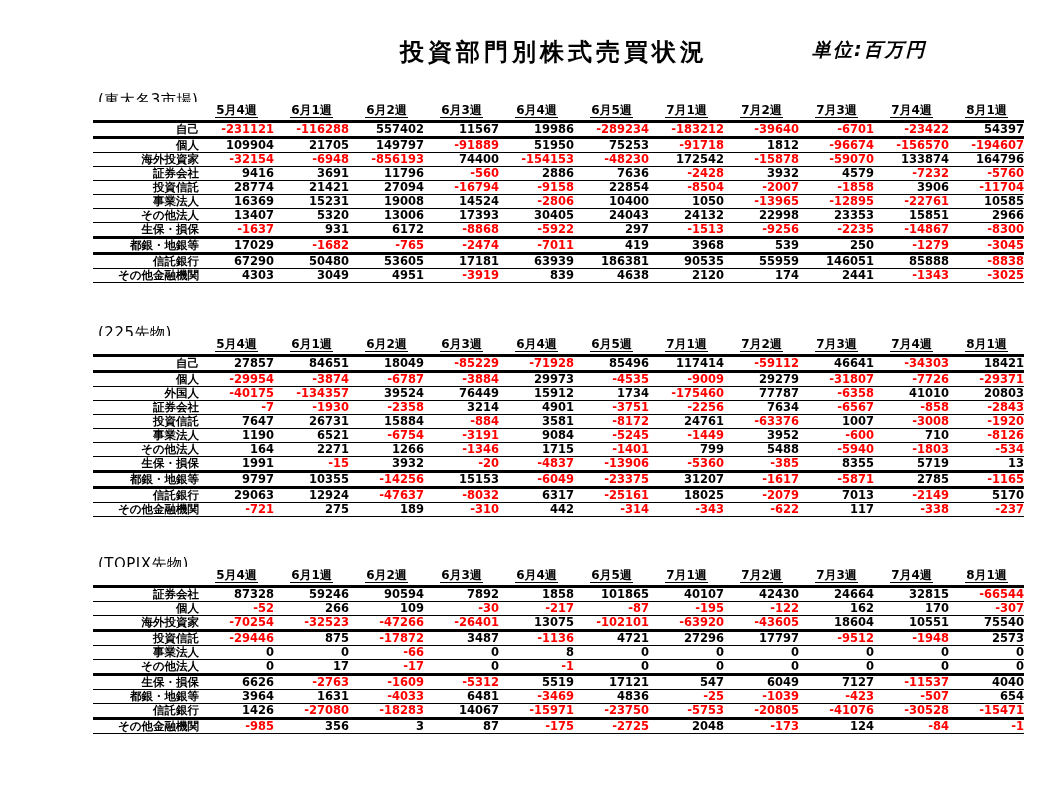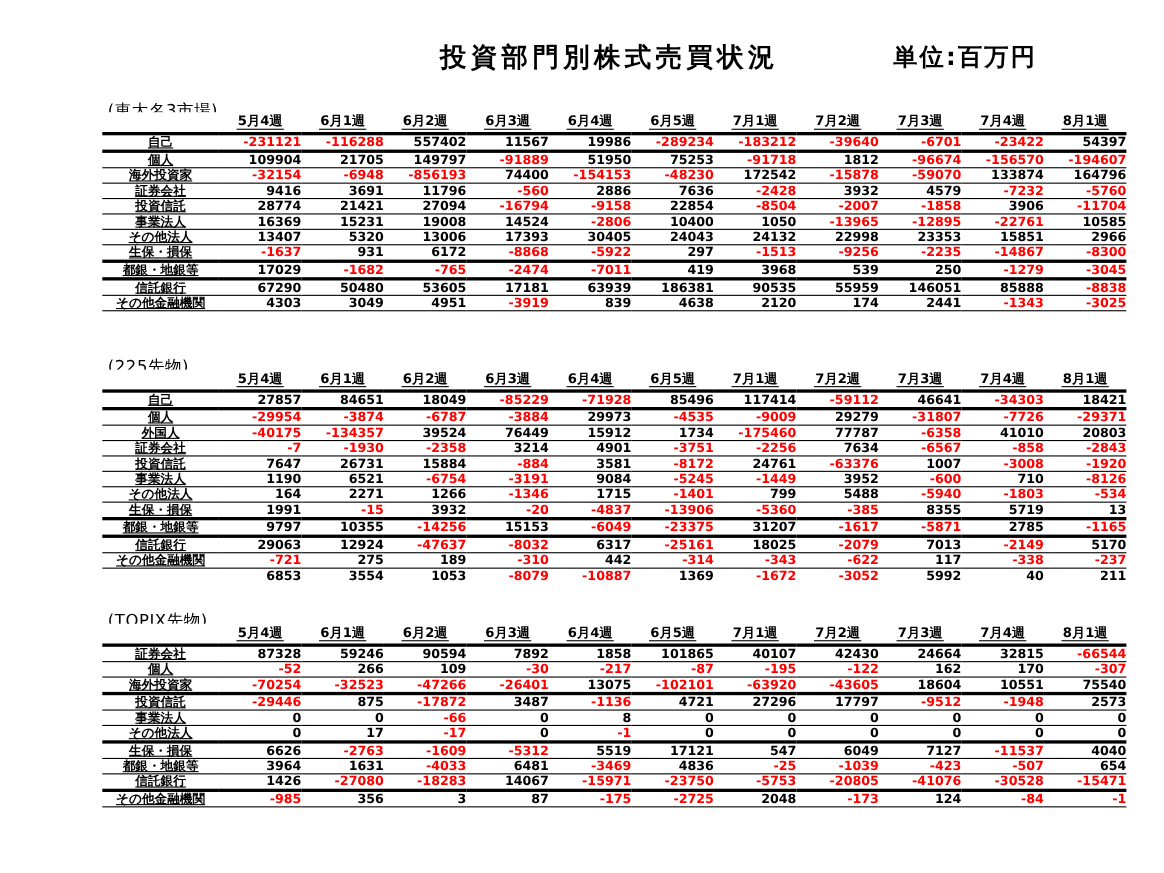--- a/index.html
+++ b/index.html
@@ -18,24 +18,25 @@
     top: 36px;
     font-size: 24px;
     font-weight: 700;
     letter-spacing: 4px;
     white-space: nowrap;
   }
   .unit-label {
     position: absolute;
     left: 812px;
     top: 37px;
-    font-size: 22px;
+    font-size: 19px;
     font-weight: 700;
     letter-spacing: 2px;
     white-space: nowrap;
+    font-style: italic;
   }
   .section-label {
     position: absolute;
     left: 85px;
     font-size: 15px;
     letter-spacing: 0.5px;
     white-space: nowrap;
     margin-left: 13px;
   }
   .lbl-1 { top: 91px; }
@@ -68,21 +69,21 @@
     font-size: 11.5px;
     font-weight: 700;
     height: 13.6px;
     line-height: 13px;
     padding: 0;
     border-bottom: 1px solid #000;
     white-space: nowrap;
     overflow: hidden;
     vertical-align: middle;
   }
-  td.lbl { text-align: center; padding-left: 2px; font-size: 12px; text-decoration: underline; }
+  td.lbl { text-align: right; padding-left: 2px; font-size: 12px; }
   td.num { text-align: right; padding-right: 9px; }
   tr.thick td { border-bottom: 3px solid #000; }
   tr.total td { border-bottom: none; }
   .neg { color: #ff0000; }
 </style>
 </head>
 <body>
 
 <div id="canvas">
   <div class="page-title">投資部門別株式売買状況</div>
@@ -458,34 +459,20 @@
           <td class="num">189</td>
           <td class="num neg">-310</td>
           <td class="num">442</td>
           <td class="num neg">-314</td>
           <td class="num neg">-343</td>
           <td class="num neg">-622</td>
           <td class="num">117</td>
           <td class="num neg">-338</td>
           <td class="num neg">-237</td>
         </tr>
-        <tr class="total">
-          <td class="lbl"></td>
-          <td class="num">6853</td>
-          <td class="num">3554</td>
-          <td class="num">1053</td>
-          <td class="num neg">-8079</td>
-          <td class="num neg">-10887</td>
-          <td class="num">1369</td>
-          <td class="num neg">-1672</td>
-          <td class="num neg">-3052</td>
-          <td class="num">5992</td>
-          <td class="num">40</td>
-          <td class="num">211</td>
-        </tr>
       </tbody>
     </table>
 
   <div class="section-label lbl-3">(TOPIX先物)</div>
   <table class="report t-3">
       <colgroup>
         <col style="width: 106px;">
         <col style="width: 75px;">
         <col style="width: 75px;">
         <col style="width: 75px;">

